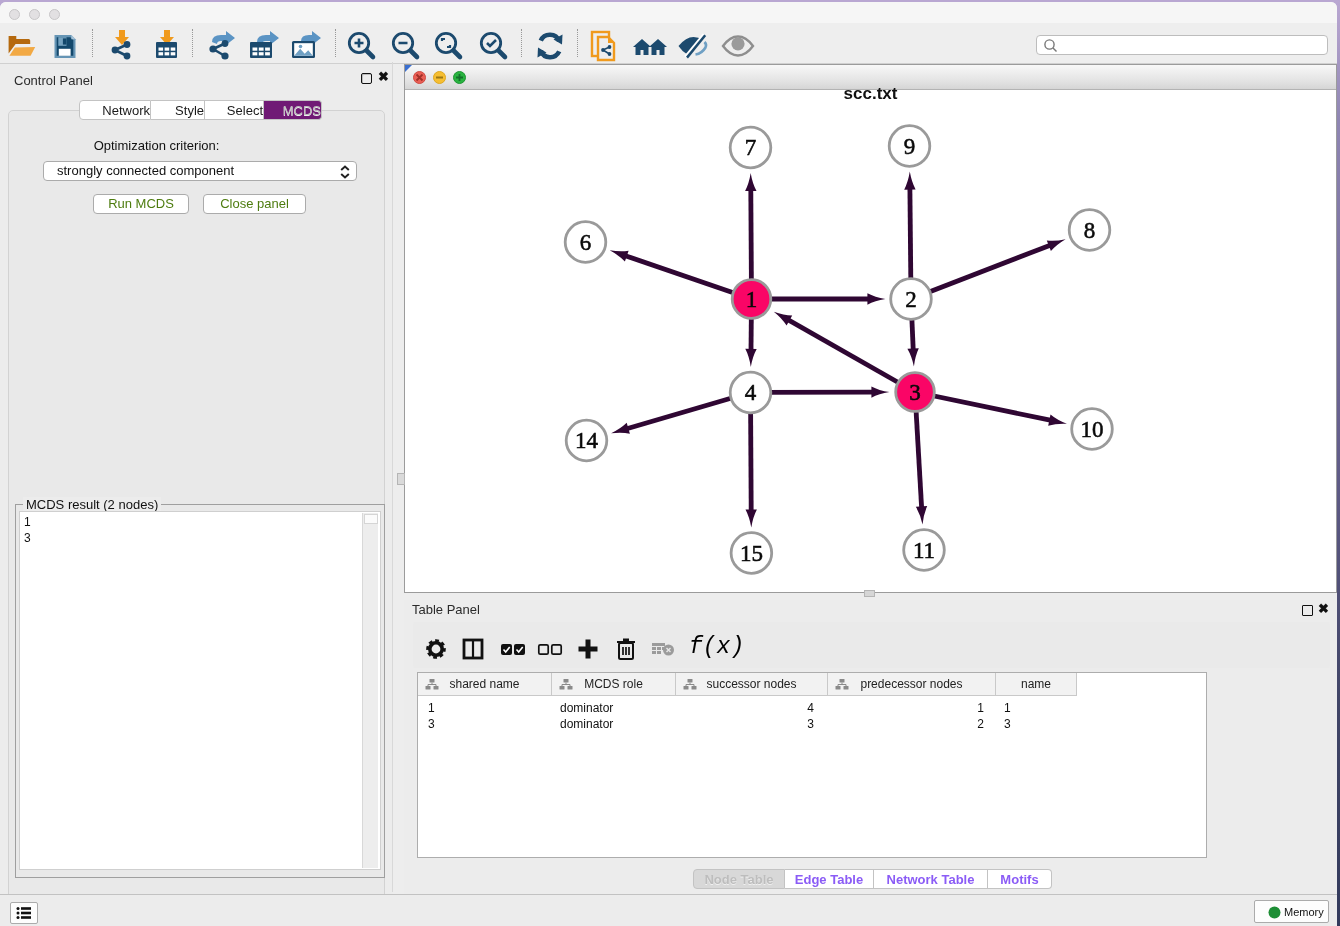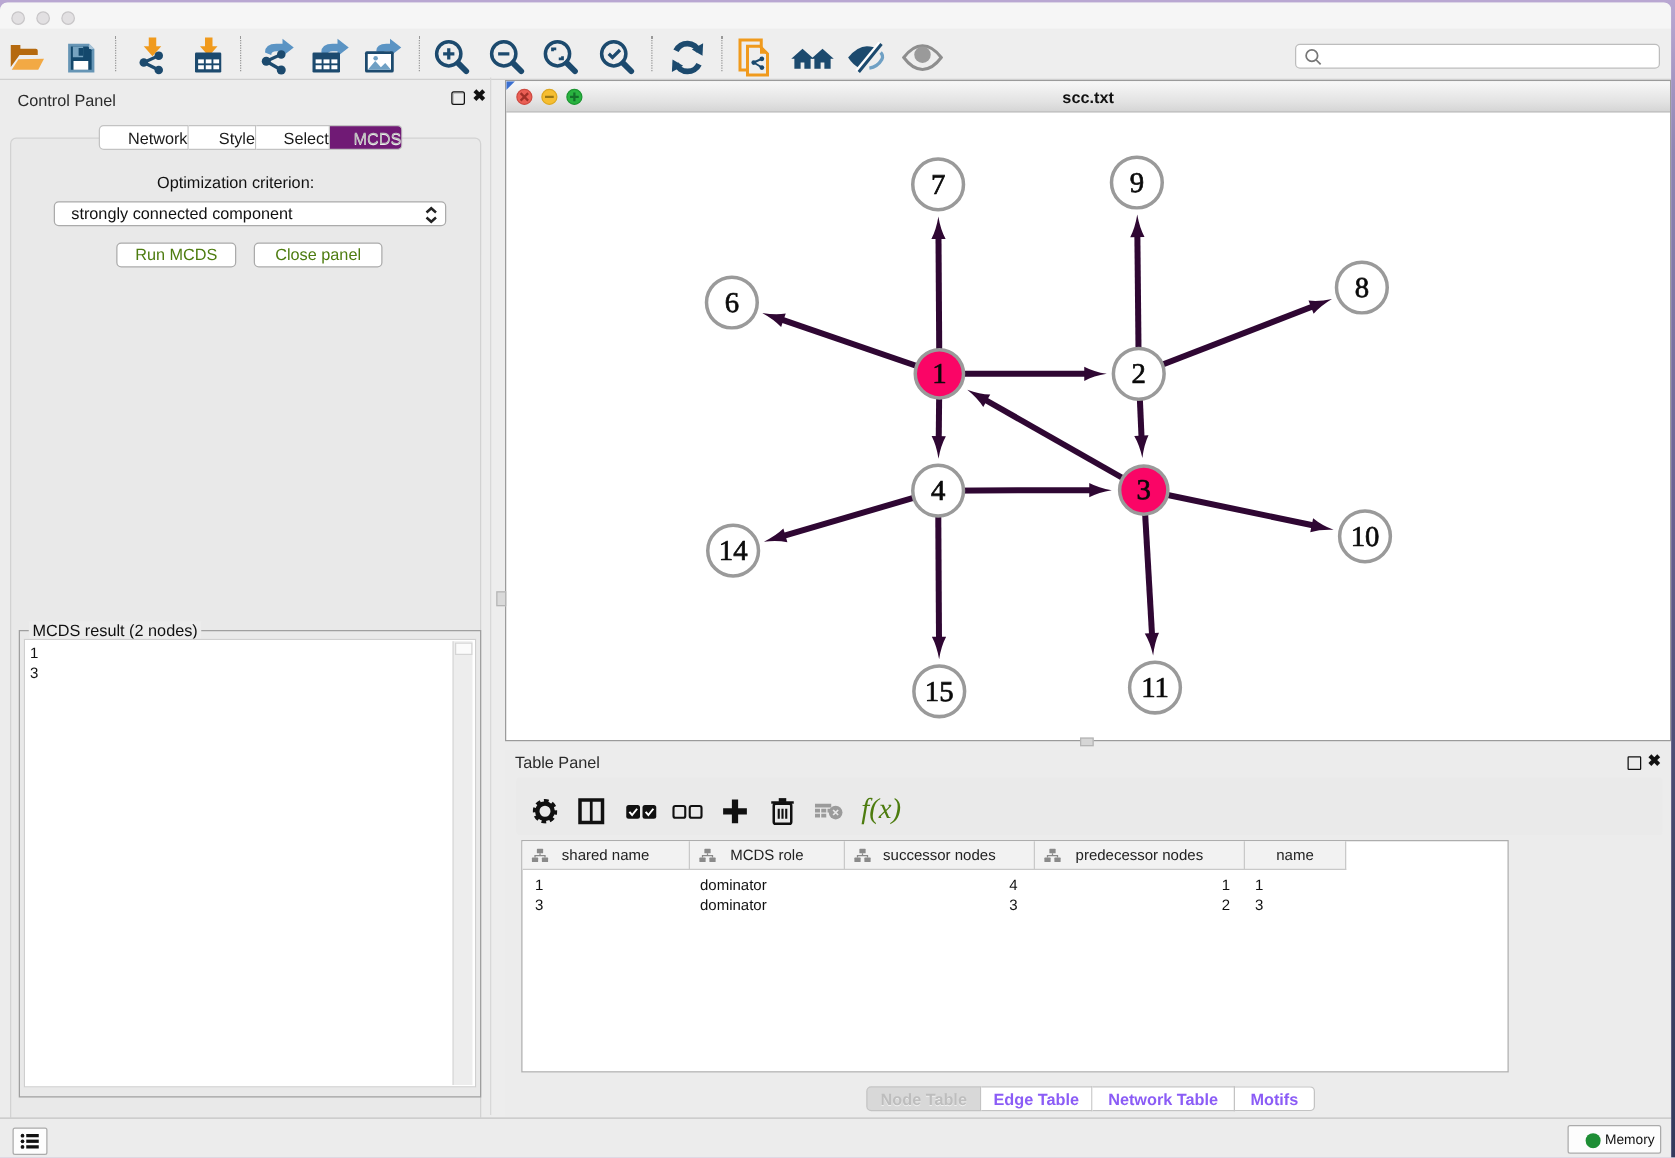--- a/index.html
+++ b/index.html
@@ -18,35 +18,35 @@
  border:1px solid #bdbdbd;border-radius:4px;box-sizing:border-box;}
 
 #cp{position:absolute;left:0;top:62px;width:393px;height:830px;background:#ececec;}
 #cphead{position:absolute;left:14px;top:9px;font-size:13px;color:#2b2b2b;}
 .wicon{position:absolute;top:6px;font-size:12px;color:#111;}
 #cptabs{position:absolute;left:79px;top:36px;height:20px;}
 .cptab{position:absolute;top:0;height:20px;line-height:20px;text-align:right;font-size:13px;color:#1a1a1a;
  background:#fff;border:1px solid #c3c3c3;box-sizing:border-box;}
 #cpinner{position:absolute;left:8px;top:46px;width:377px;height:816px;background:#e9e9e9;
  border:1px solid #d2d2d2;border-radius:5px;box-sizing:border-box;}
-#optlab{position:absolute;left:0;top:74px;width:313px;text-align:center;font-size:13px;color:#111;margin-left:32px;}
+#optlab{position:absolute;left:0;top:74px;width:313px;text-align:center;font-size:13px;color:#111;}
 #dropdown{position:absolute;left:43px;top:97px;width:314px;height:20px;background:#fff;border:1px solid #ababab;
  border-radius:4px;box-sizing:border-box;font-size:13px;color:#111;line-height:18px;padding-left:13px;}
 .btn{position:absolute;top:130px;height:20px;background:#fff;border:1px solid #ababab;border-radius:4px;
  box-sizing:border-box;font-size:13px;color:#4d7c0f;text-align:center;line-height:18px;}
 #fieldset{position:absolute;left:15px;top:440px;width:368px;height:372px;border:1px solid #9f9f9f;}
 #fslegend{position:absolute;left:7px;top:-8px;background:#ececec;padding:0 3px;font-size:13px;color:#111;}
 #fsarea{position:absolute;left:3px;top:6px;width:360px;height:357px;background:#fff;border:1px solid #cfcfcf;}
 #fsscroll{position:absolute;right:2px;top:1px;width:15px;height:355px;background:#ededed;border-left:1px solid #d8d8d8;}
 
 #netwin{position:absolute;left:404px;top:62px;width:933px;height:529px;background:#fff;border:1px solid #9b9b9b;box-sizing:border-box;}
 #nettitle{position:absolute;left:0;top:0;width:931px;height:25px;
  background:linear-gradient(#f8f8f8,#e2e2e2 70%,#d5d5d5);border-bottom:1px solid #b3b3b3;box-sizing:border-box;}
 .mtl{position:absolute;top:6px;width:13px;height:13px;border-radius:50%;box-sizing:border-box;}
-#netname{position:absolute;left:0;top:5px;width:931px;text-align:center;font-size:13px;color:#111;font-weight:bold;}
+#netname{position:absolute;left:0;top:19px;width:931px;text-align:center;font-size:17px;color:#111;font-weight:bold;}
 #graphwrap{position:absolute;left:1px;top:25px;width:931px;height:503px;}
 
 #tp{position:absolute;left:404px;top:598px;width:933px;height:294px;background:#ececec;}
 #tphead{position:absolute;left:8px;top:2px;font-size:13px;color:#2b2b2b;}
 #tptools{position:absolute;left:9px;top:22px;width:917px;height:46px;background:#eaeaea;border-radius:3px;}
 #tbl{position:absolute;left:13px;top:72px;width:790px;height:186px;background:#fff;border:1px solid #adadad;box-sizing:border-box;}
 .th{position:absolute;top:0;height:23px;background:#f2f2f2;border-right:1px solid #c9c9c9;border-bottom:1px solid #c9c9c9;
  box-sizing:border-box;font-size:12px;color:#222;text-align:center;line-height:22px;}
 .td{position:absolute;font-size:12px;color:#111;height:16px;line-height:16px;}
 #tptabs{position:absolute;left:289px;top:269px;height:20px;}
@@ -335,21 +335,21 @@
             <rect x="1" y="1" width="13" height="3"></rect>
       <rect x="1" y="5" width="4" height="3"></rect>
             <rect x="6" y="5" width="4" height="3"></rect>
             <rect x="11" y="5" width="3" height="3"></rect>
       <rect x="1" y="9" width="4" height="3"></rect>
             <rect x="6" y="9" width="4" height="3"></rect>
           </g>
       <circle cx="17.5" cy="8" r="5.5" fill="#9b9b9b"></circle>
       <path d="M15.5 6 l4 4 M19.5 6 l-4 4" stroke="#e7e7e7" stroke-width="1.4"></path>
     </svg>
-    <div style="position:absolute;left:276px;top:12px;font-family:Liberation Serif, serif;font-style:italic;font-size:23px;color:#4d7c0f;">f(x)</div>
+    <div style="position:absolute;left:276px;top:12px;font-family:Liberation Mono, monospace;font-style:italic;font-size:23px;color:#000000;">f(x)</div>
   </div>
   <div id="tbl">
     <div class="th" style="left:0;width:134px;"><svg style="position:absolute;left:7px;top:5px;" width="14" height="13" viewBox="0 0 14 13">
             <g fill="#8a8a8a">
               <rect x="4.5" y="1" width="5" height="3.6" rx="0.5"></rect>
               <rect x="0.5" y="8" width="5" height="3.6" rx="0.5"></rect>
               <rect x="8.5" y="8" width="5" height="3.6" rx="0.5"></rect>
             </g>
             <path d="M7 4.5 V6.5 M3 8 V6.5 H11 V8" stroke="#8a8a8a" stroke-width="1" fill="none"></path>
           </svg>shared name</div>

